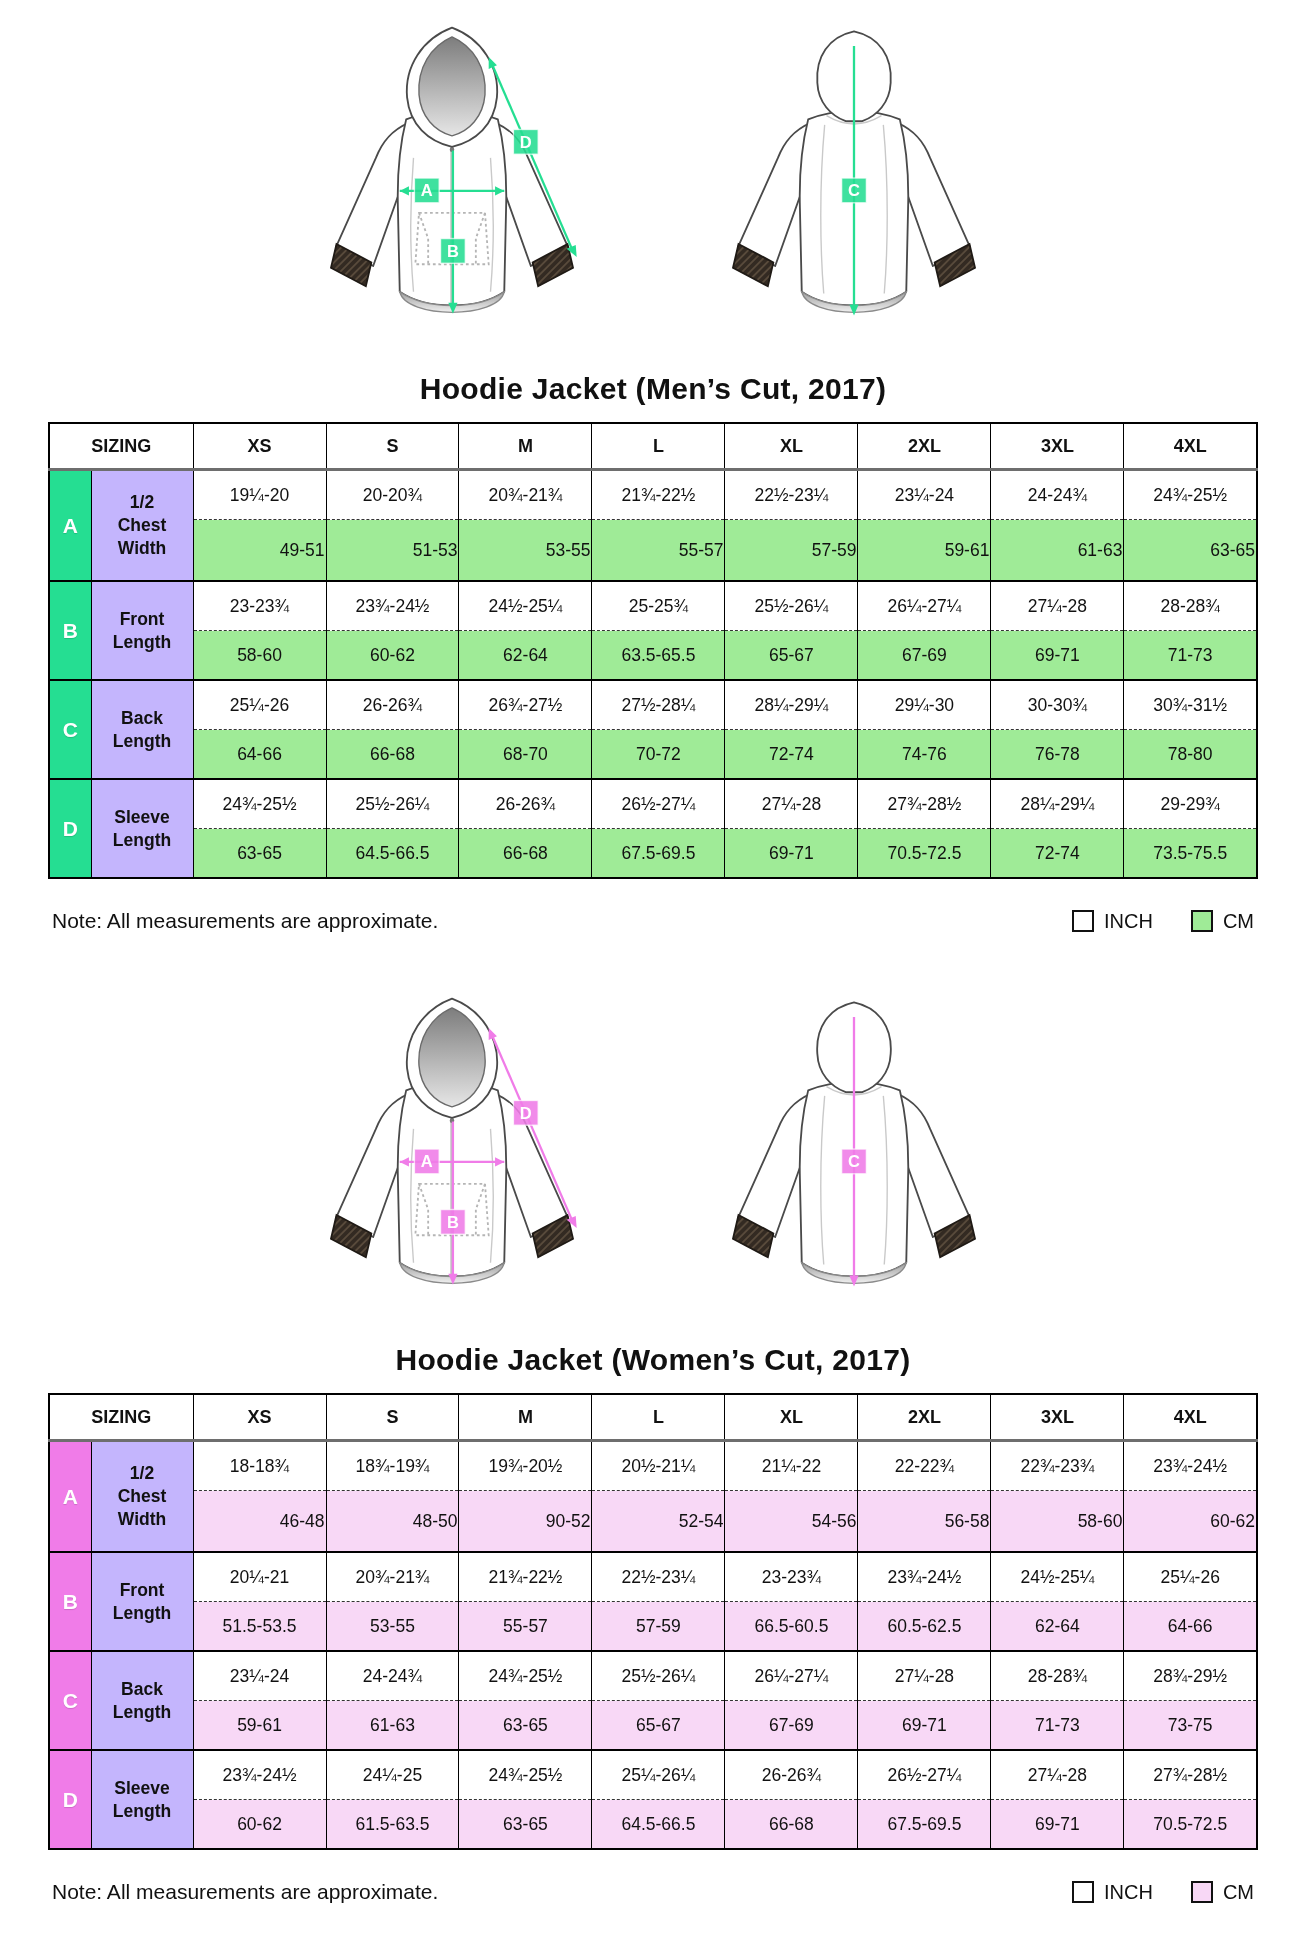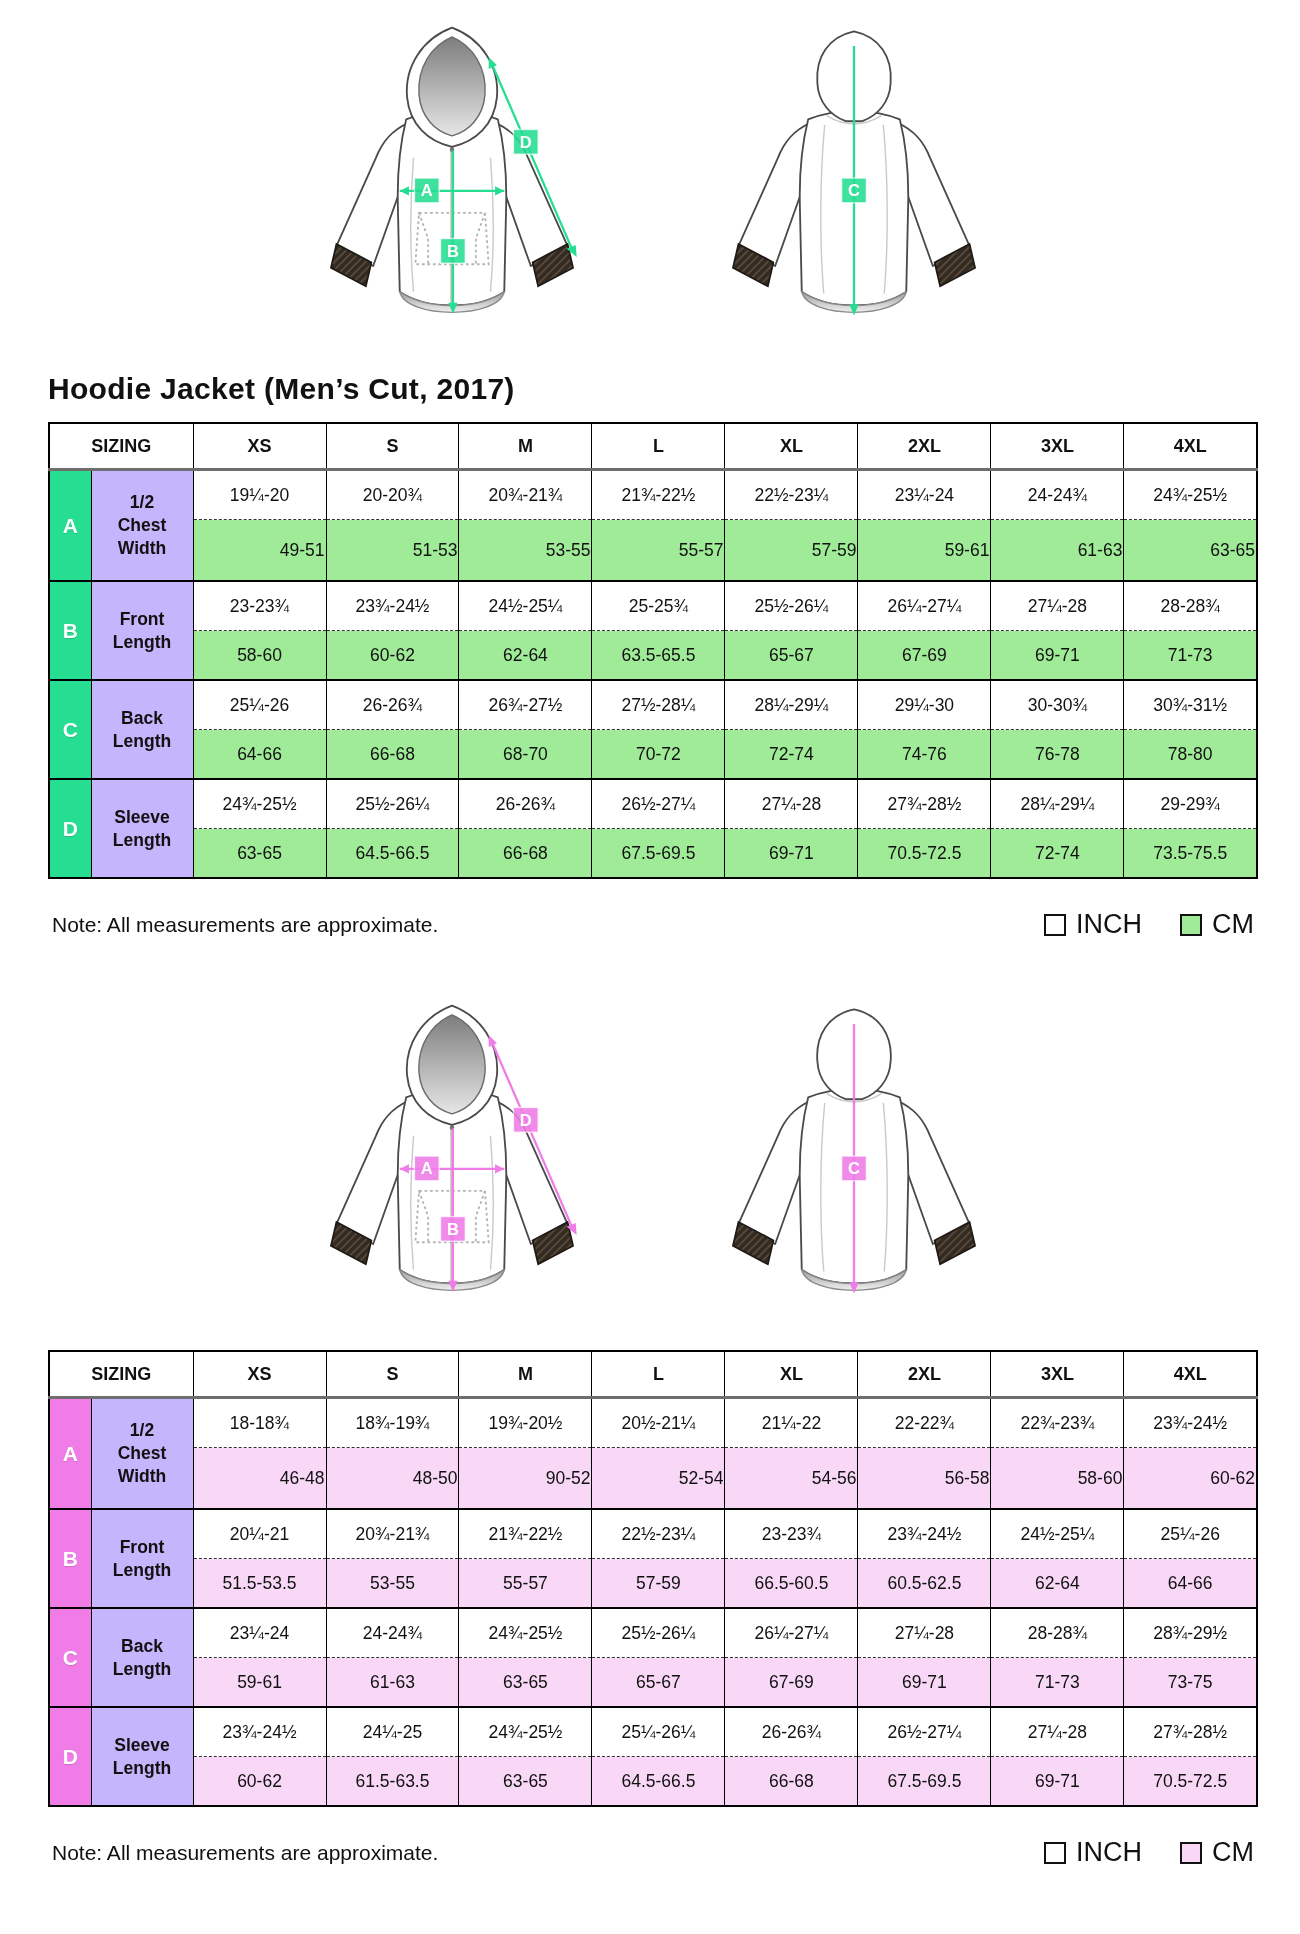--- a/index.html
+++ b/index.html
@@ -14,35 +14,35 @@
   .diagram-row{display:flex;justify-content:center;align-items:flex-start;gap:72px;height:342px;margin-bottom:10px;}
   .svg-slot svg{display:block;}
   .acc-stroke{stroke:var(--accent);stroke-width:2.5;fill:none;}
   .acc-fill{fill:var(--accent);}
   .mlbl-box{fill:var(--accent);opacity:.88;stroke:rgba(255,255,255,.75);stroke-width:1.5;}
   .mlbl-txt{fill:#fff;font-weight:bold;font-size:18px;text-anchor:middle;font-family:"Liberation Sans","DejaVu Sans",sans-serif;}
   .outline{fill:#fff;stroke:#4a4a4a;stroke-width:2;stroke-linejoin:round;}
   .thinline{fill:none;stroke:#c9c9c9;stroke-width:1.5;}
   .stitch{fill:none;stroke:#b5b5b5;stroke-width:2;stroke-dasharray:3 3;}
   
-  .chart-title{text-align:left;font-size:30px;font-weight:bold;margin:4px 0 16px 0;letter-spacing:.3px;}
+  .chart-title{text-align:center;font-size:30px;font-weight:bold;margin:4px 0 16px 0;letter-spacing:.3px;}
   
   .table-wrap table{width:100%;border-collapse:collapse;table-layout:fixed;border:2.5px solid #000;padding-left:17px;}
   .table-wrap th{border:1.6px solid #000;border-bottom:3px solid #6e6e6e;font-size:18px;height:42px;background:#fff;}
   .table-wrap td{border-left:1.6px solid #000;border-right:1.6px solid #000;text-align:center;font-size:17.5px;}
   td.letter{background:var(--accent);color:#fff;font-weight:bold;font-size:21px;border-bottom:2px solid #000;text-shadow:0 1px 1px rgba(0,0,0,.15);}
   td.lbl{font-weight:bold;font-size:17.5px;line-height:1.3;padding:0 8px;border-bottom:2px solid #000;white-space:pre-line;background:#c4b5fd;}
   tr.inch-row td.val{height:46px;border-bottom:1.7px dashed #333;background:#fff;}
   tr.cm-row td.val{height:46px;background:var(--cm);border-bottom:2px solid #000;}
   tr.rowA.inch-row td.val{height:46px;}
   tr.rowA.cm-row td.val{height:58px;text-align:right;}
   
   .note-row{display:flex;justify-content:space-between;align-items:center;margin-top:30px;padding:0 4px;}
   .note{font-size:21px;}
-  .legend{display:flex;align-items:center;gap:10px;font-size:27px;}
+  .legend{display:flex;align-items:center;gap:10px;font-size:20px;}
   .legend .lg-gap{width:18px;}
   .swatch{width:22px;height:22px;border:2px solid #111;display:inline-block;box-sizing:border-box;}
   .inch-swatch{background:#fff;}
   .cm-swatch{background:var(--cm);}
 </style>
 </head>
 <body>
 
 <div class="page">
 
@@ -376,20 +376,21 @@
       <line class="acc-stroke" x1="180" y1="28" x2="180" y2="314"></line>
       <polygon class="acc-fill" points="180,322 175,310 185,310"></polygon>
     </g>
     <g>
       <rect class="mlbl-box" x="166.5" y="172" width="27" height="27"></rect>
       <text class="mlbl-txt" x="180" y="192">C</text>
     </g>
   </svg>
 </div>
     </div>
+    <h2 class="chart-title">Hoodie Jacket (Women’s Cut, 2017)</h2>
     <div class="table-wrap">
         <table>
           <colgroup>
             <col style="width: 42px;">
             <col style="width: 102px;">
             <col>
             <col>
             <col>
             <col>
             <col>

